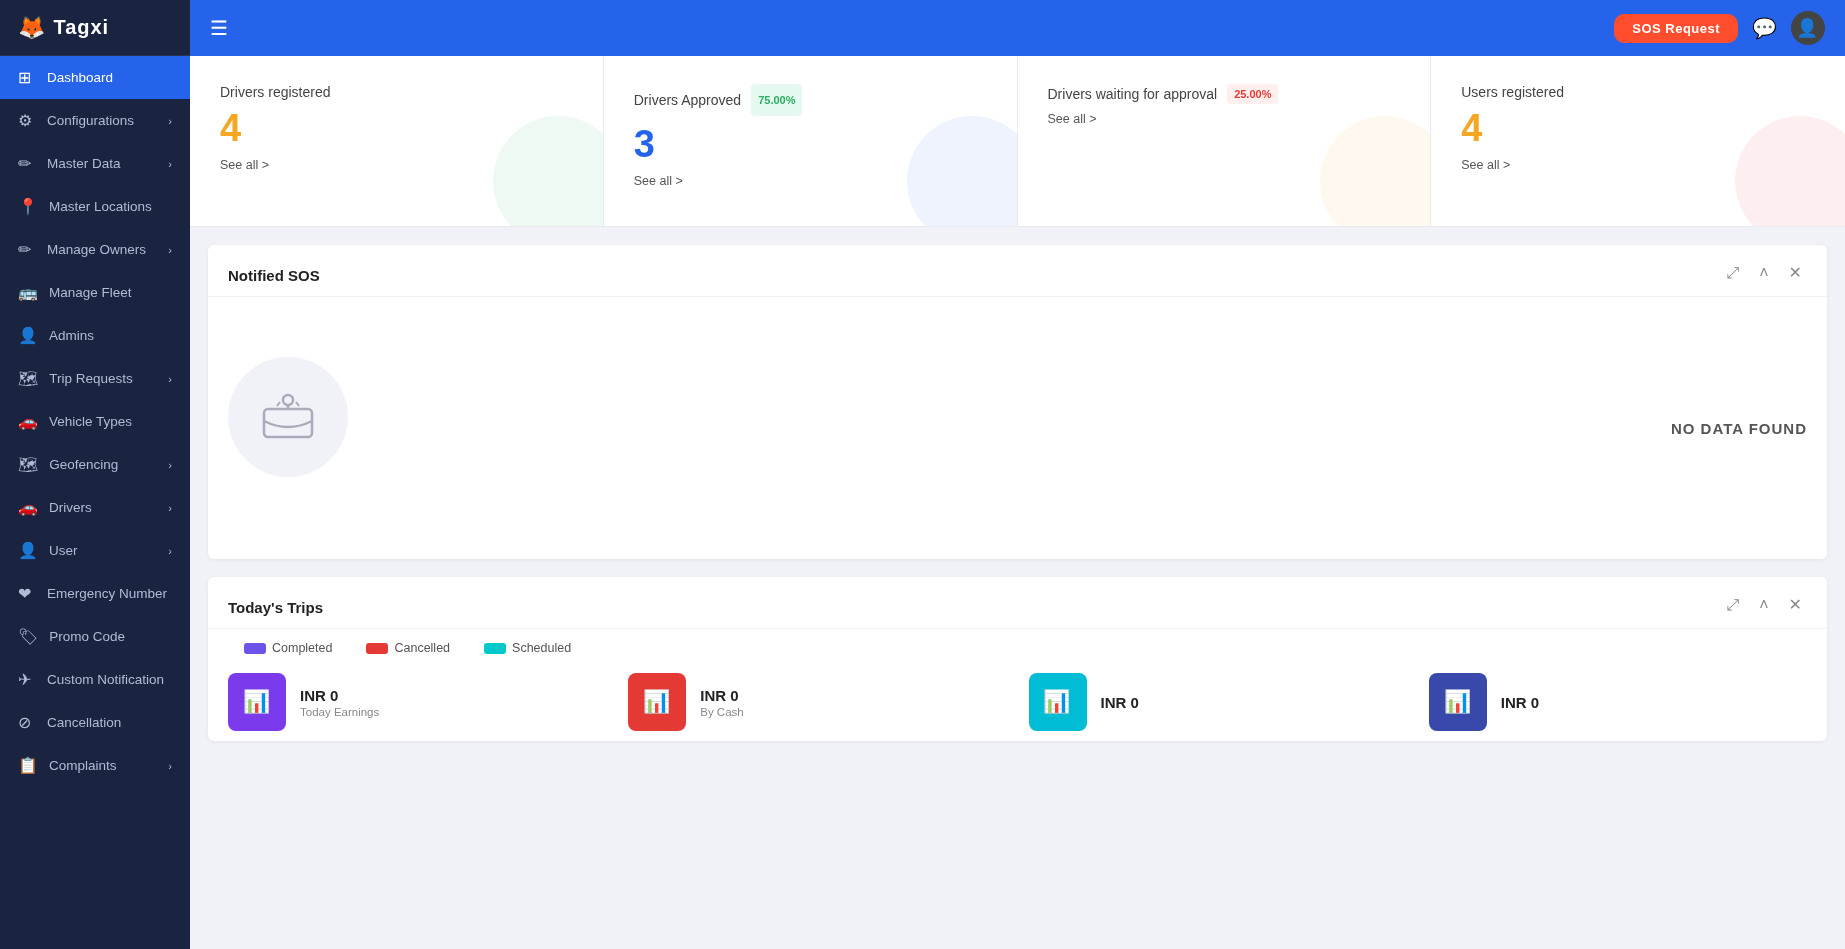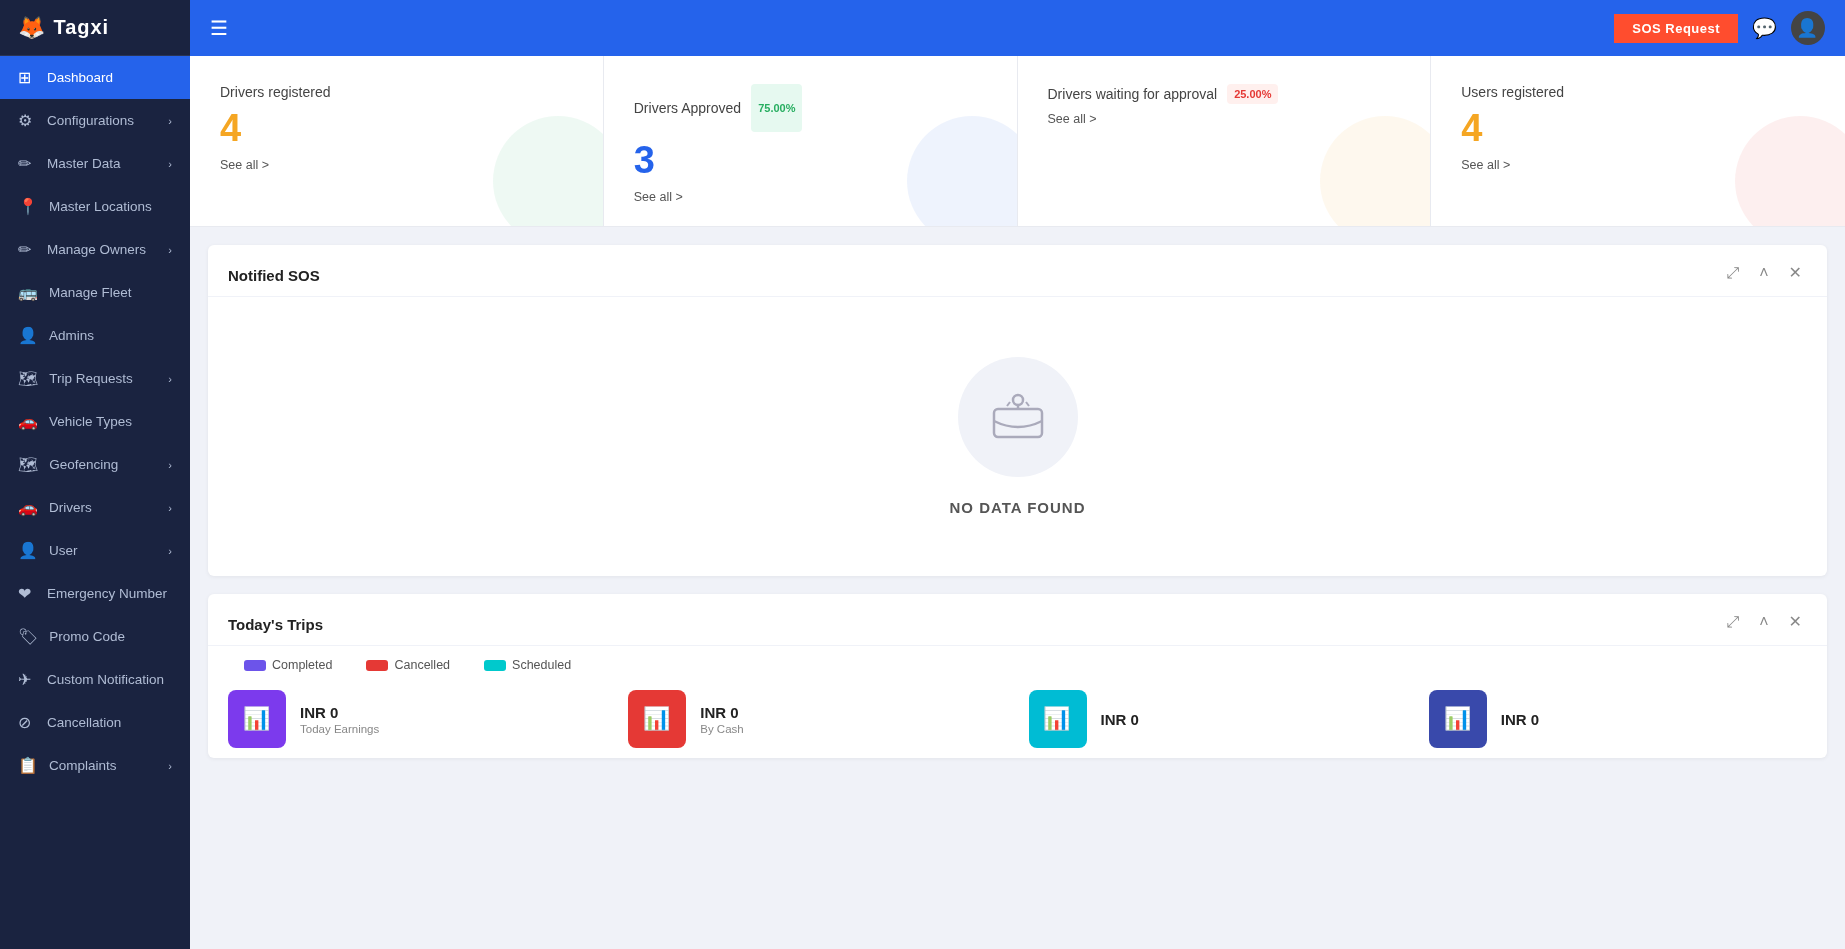--- a/index.html
+++ b/index.html
@@ -64,21 +64,21 @@
       padding: 0 20px;
       gap: 14px;
       flex-shrink: 0;
     }
     .topbar-menu-icon { color: #fff; font-size: 20px; cursor: pointer; }
     .topbar-spacer { flex: 1; }
     .sos-btn {
       background: #ff4d2e;
       color: #fff;
       border: none;
-      border-radius: 0;
+      border-radius: 10px;
       padding: 7px 18px;
       font-size: 13px;
       font-weight: 600;
       cursor: pointer;
       letter-spacing: 0.5px;
     }
     .topbar-icon {
       color: #fff;
       font-size: 20px;
       cursor: pointer;
@@ -132,21 +132,21 @@
       align-items: center;
       gap: 10px;
       margin-bottom: 8px;
     }
     .badge-green {
       background: #e6f9f0;
       color: #27ae60;
       border-radius: 4px;
       font-size: 11px;
       font-weight: 700;
-      padding: 18px 7px;
+      padding: 10px 7px;
     }
     .badge-red {
       background: #fff0ee;
       color: #e53935;
       border-radius: 4px;
       font-size: 11px;
       font-weight: 700;
       padding: 4px 7px;
     }
     .stat-number {
@@ -207,21 +207,21 @@
       border: none;
       cursor: pointer;
       color: #888;
       font-size: 16px;
       padding: 2px 5px;
     }
 
     
     .no-data-container {
       display: flex;
-      flex-direction: column;
+      flex-direction: row;
       align-items: center;
       justify-content: space-between;
       padding: 60px 20px 60px 20px;
     }
     .no-data-icon-circle {
       width: 120px;
       height: 120px;
       border-radius: 50%;
       background: #f0f2f8;
       display: flex;

